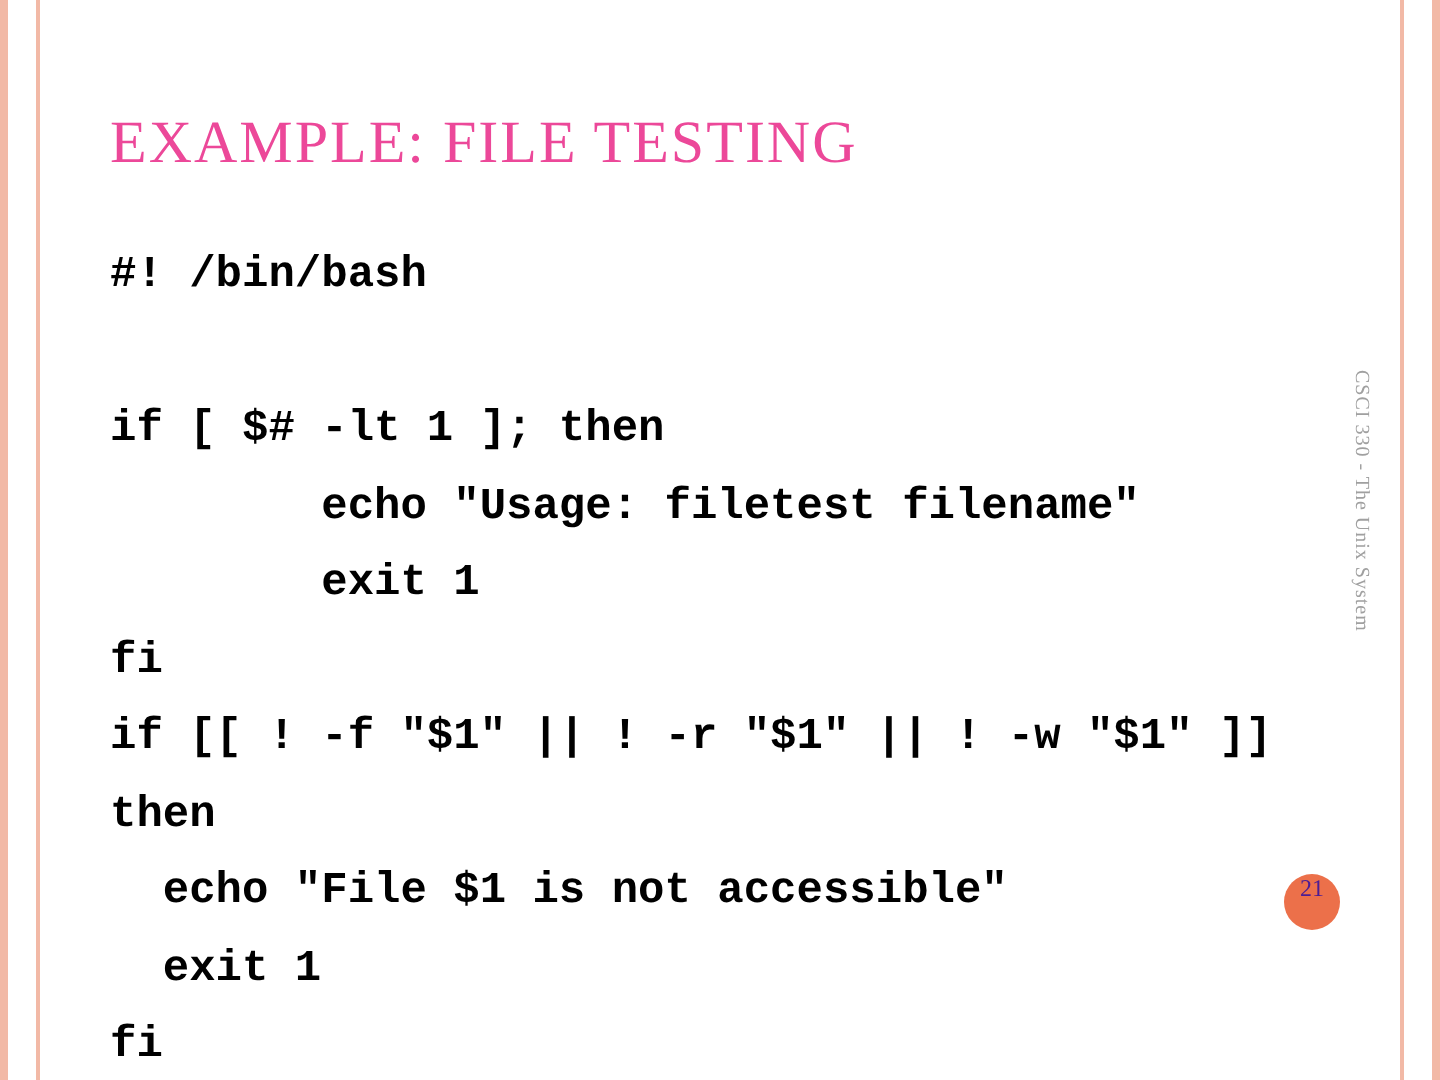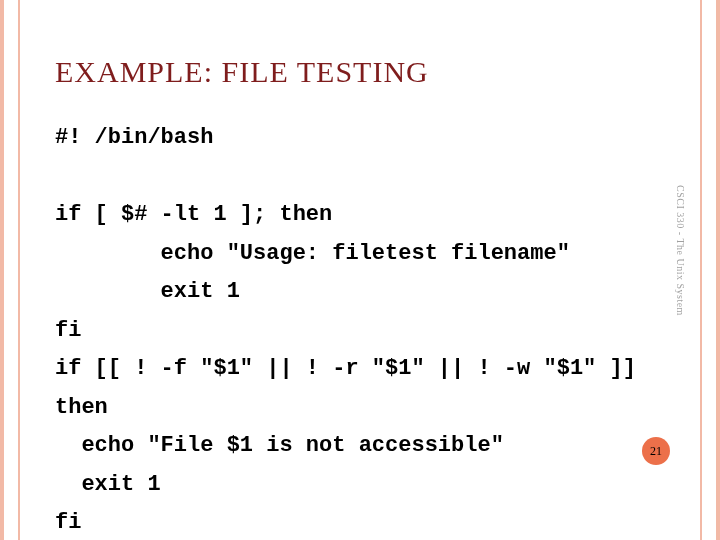--- a/index.html
+++ b/index.html
@@ -26,21 +26,21 @@
   .slide {
     position: absolute;
     top: 0; left: 0;
     width: 720px; height: 540px;
     padding: 55px 70px 40px 55px;
   }
   .title {
     font-family: Georgia, 'Times New Roman', serif;
     font-weight: 400;
     font-size: 30px;
-    color: #7f1d1d;
+    color: #ec4899;
     letter-spacing: 1px;
     margin-bottom: 30px;
   }
   .code-block {
     font-family: 'Courier New', Courier, monospace;
     font-weight: bold;
     font-size: 22px;
     color: #000;
     line-height: 1.75;
     white-space: pre;
@@ -57,25 +57,25 @@
     letter-spacing: 0.5px;
   }
   .page-badge {
     position: absolute;
     right: 50px;
     bottom: 75px;
     width: 28px;
     height: 28px;
     border-radius: 50%;
     background: #ec704a;
-    color: #000000;
+    color: #4c1d95;
     font-family: Georgia, serif;
     font-size: 12px;
     display: flex;
-    align-items: center;
+    align-items: flex-start;
     justify-content: center;
   }
 </style>
 </head>
 <body>
 
 <div class="outer-border"></div>
 <div class="inner-border"></div>
 
 <div class="slide">

